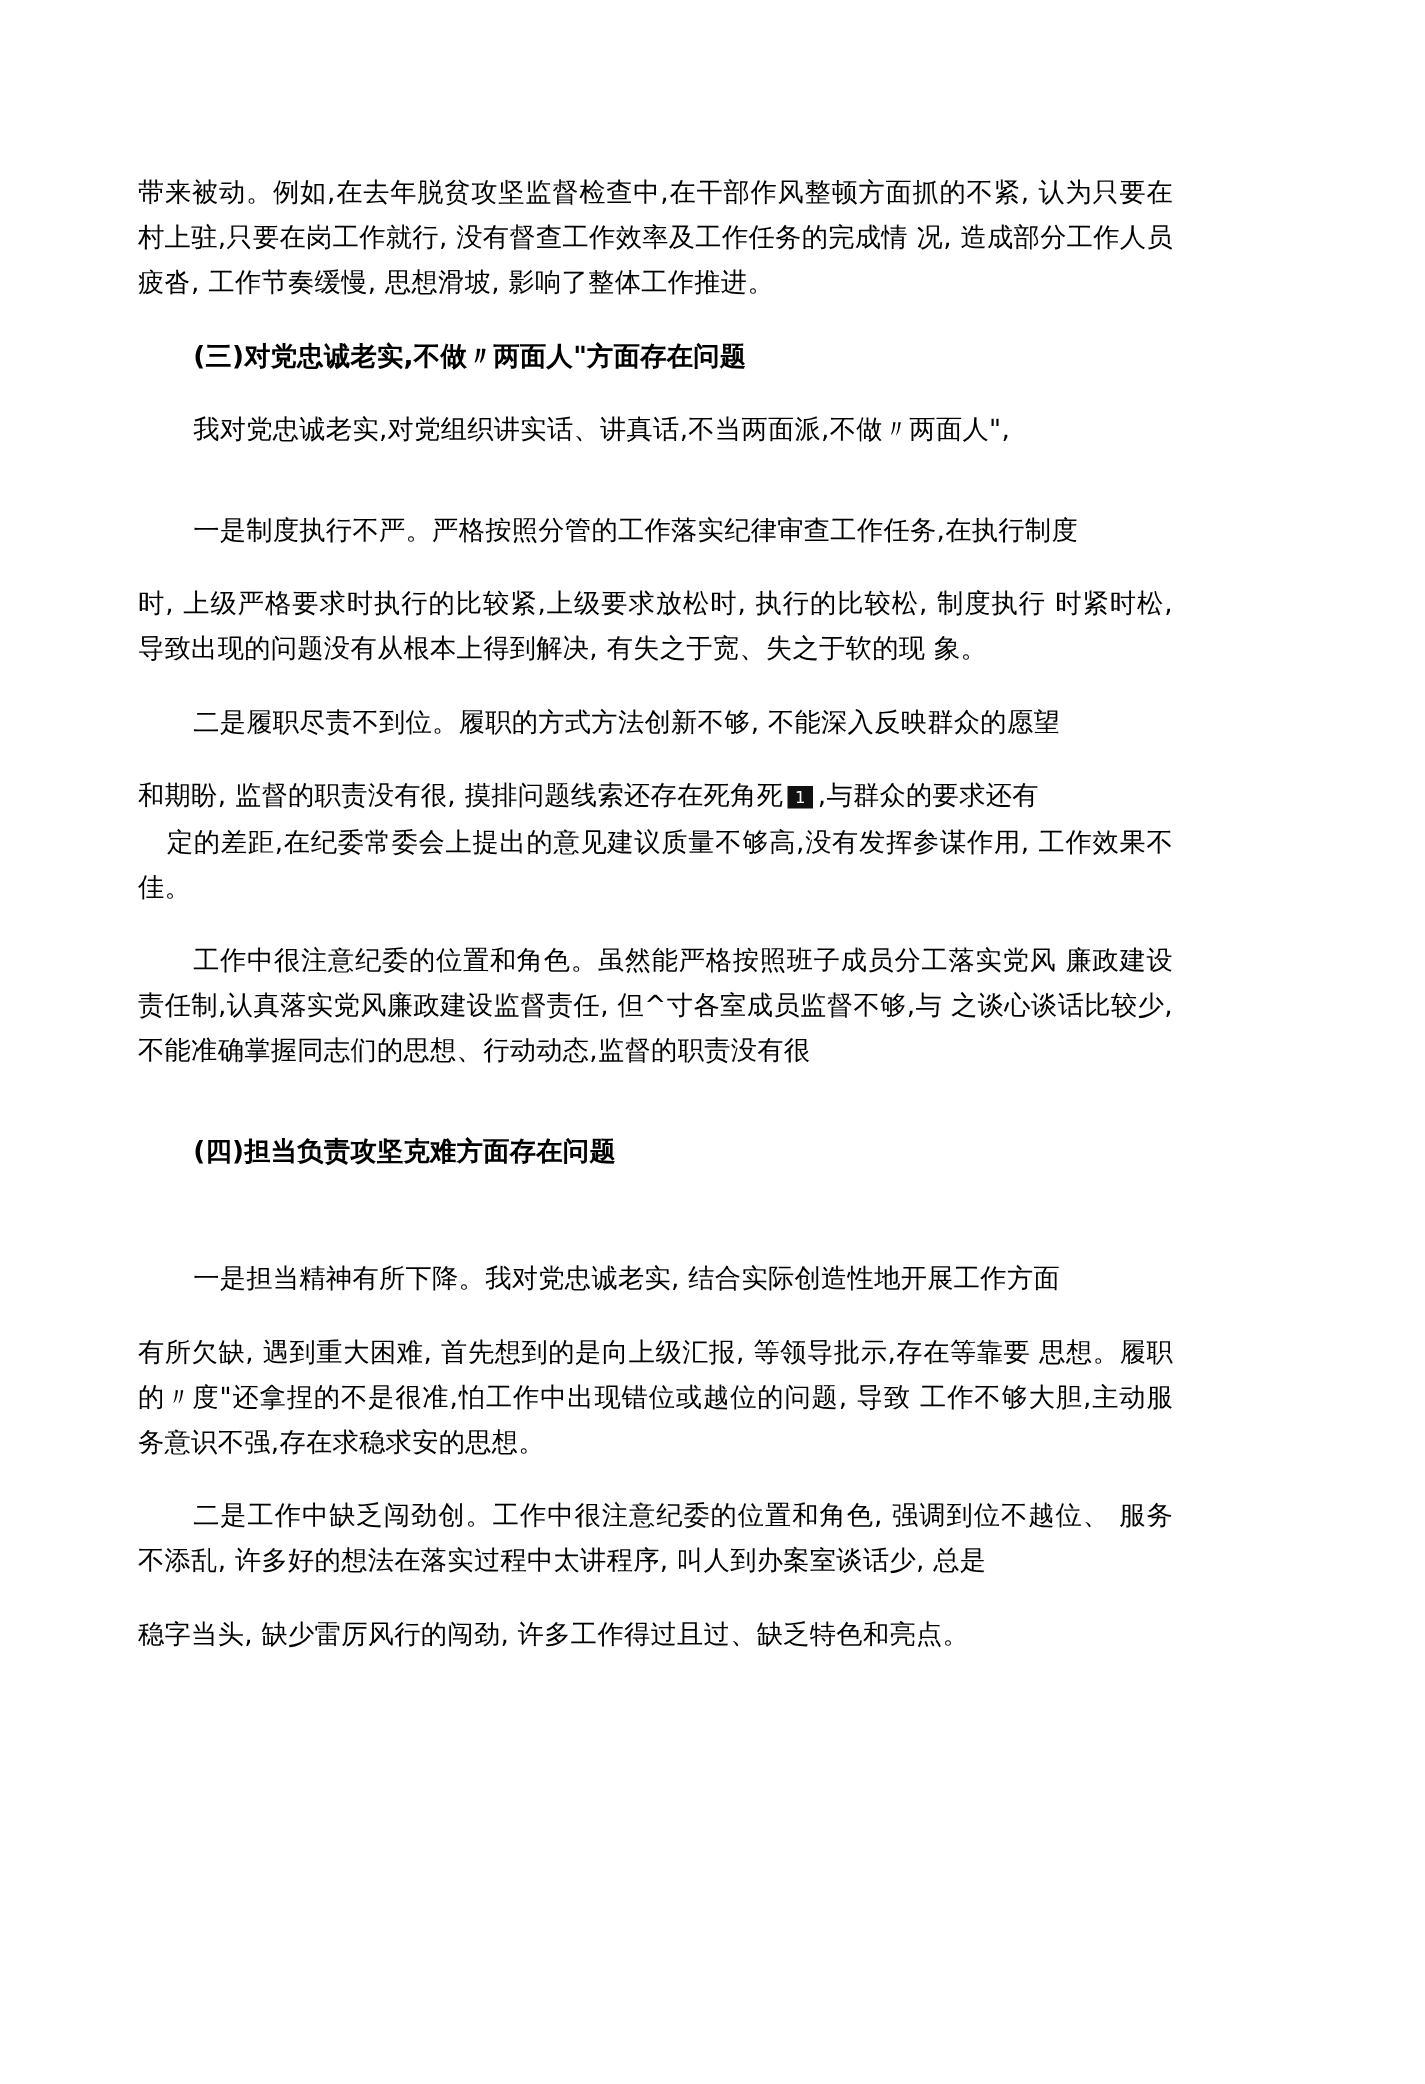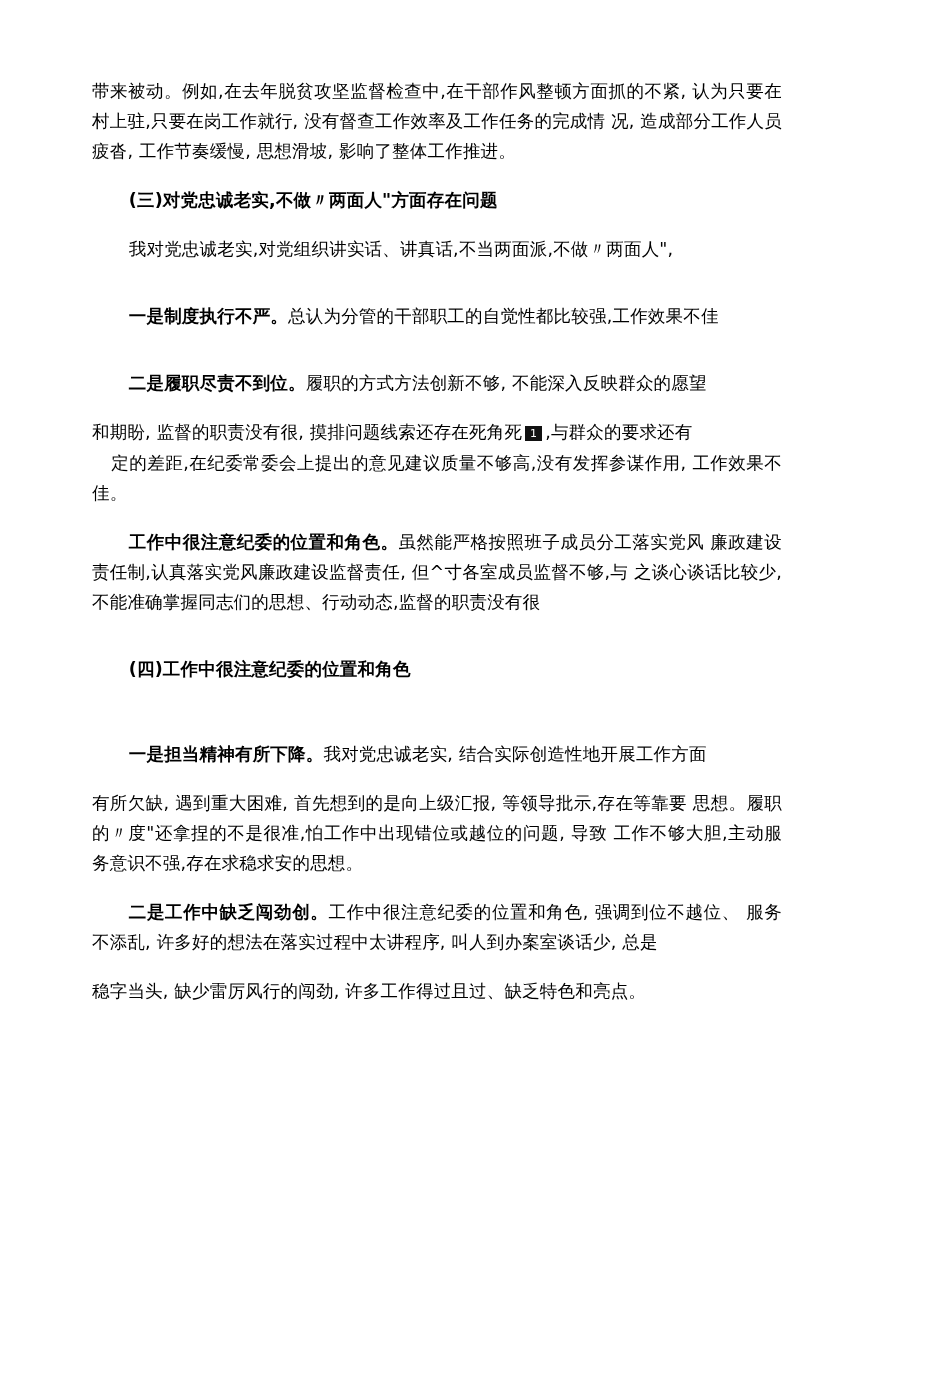--- a/index.html
+++ b/index.html
@@ -12,21 +12,21 @@
     height: 1389px;
     font-family: "DejaVu Sans", "Liberation Sans", sans-serif;
     color: #000000;
     overflow: hidden;
   }
   .page {
     position: relative;
     width: 862px;
     height: 1389px;
     box-sizing: border-box;
-    padding: 76px 80px 40px 92px;
+    padding: 114px 80px 40px 92px;
     background: #fff;
   }
   .doc {
     font-size: 17.5px;
     line-height: 30px;
     letter-spacing: 0.2px;
     text-align: justify;
     text-justify: inter-ideograph;
   }
   p {
@@ -42,21 +42,21 @@
     text-indent: 2.1em;
   }
   .indent-sm {
     text-indent: 1.1em;
   }
   .heading {
     font-weight: bold;
     text-indent: 2.1em;
   }
   .lead {
-    font-weight: bold;
+    font-weight: normal;
   }
   .marker {
     display: inline-block;
     width: 17px;
     height: 15px;
     background: #111;
     color: #fff;
     font-size: 11px;
     line-height: 15px;
     text-align: center;
@@ -82,45 +82,46 @@
 
     <div class="gap"></div>
 
     <p class="para indent">我对党忠诚老实,对党组织讲实话、讲真话,不当两面派,不做〃两面人",</p>
 
     <div class="gap"></div>
 
 
     <div class="gap"></div>
 
-    <p class="para indent"><span class="lead">一是制度执行不严。</span><span>总认为分管的干部职工的自觉性都比较强,工作效果不佳</span></p>
+    <p class="para indent"><span class="lead">一是制度执行不严。</span><span>严格按照分管的工作落实纪律审查工作任务,在执行制度</span></p>
 
     <div class="gap"></div>
 
+    <p class="para">时, 上级严格要求时执行的比较紧,上级要求放松时, 执行的比较松, 制度执行 时紧时松, 导致出现的问题没有从根本上得到解决, 有失之于宽、失之于软的现 象。</p>
 
     <div class="gap"></div>
 
     <p class="para indent"><span class="lead">二是履职尽责不到位。</span><span>履职的方式方法创新不够, 不能深入反映群众的愿望</span></p>
 
     <div class="gap"></div>
 
     <p class="para nowrap-block"><span>和期盼, 监督的职责没有很, 摸排问题线索还存在死角死</span><span class="marker">1</span><span>,与群众的要求还有</span></p>
 
     <p class="para indent-sm">定的差距,在纪委常委会上提出的意见建议质量不够高,没有发挥参谋作用, 工作效果不佳。</p>
 
     <div class="gap"></div>
 
     <p class="para indent"><span class="lead">工作中很注意纪委的位置和角色。</span><span>虽然能严格按照班子成员分工落实党风 廉政建设责任制,认真落实党风廉政建设监督责任, 但^寸各室成员监督不够,与 之谈心谈话比较少,不能准确掌握同志们的思想、行动动态,监督的职责没有很</span></p>
 
     <div class="gap"></div>
 
 
     <div class="gap"></div>
 
-    <p class="para heading">(四)工作中很注意纪委的位置和角色</p>
+    <p class="para heading">(四)担当负责攻坚克难方面存在问题</p>
 
     <div class="gap"></div>
 
 
     <div class="gap"></div>
 
 
     <div class="gap"></div>
 
     <p class="para indent"><span class="lead">一是担当精神有所下降。</span><span>我对党忠诚老实, 结合实际创造性地开展工作方面</span></p>

